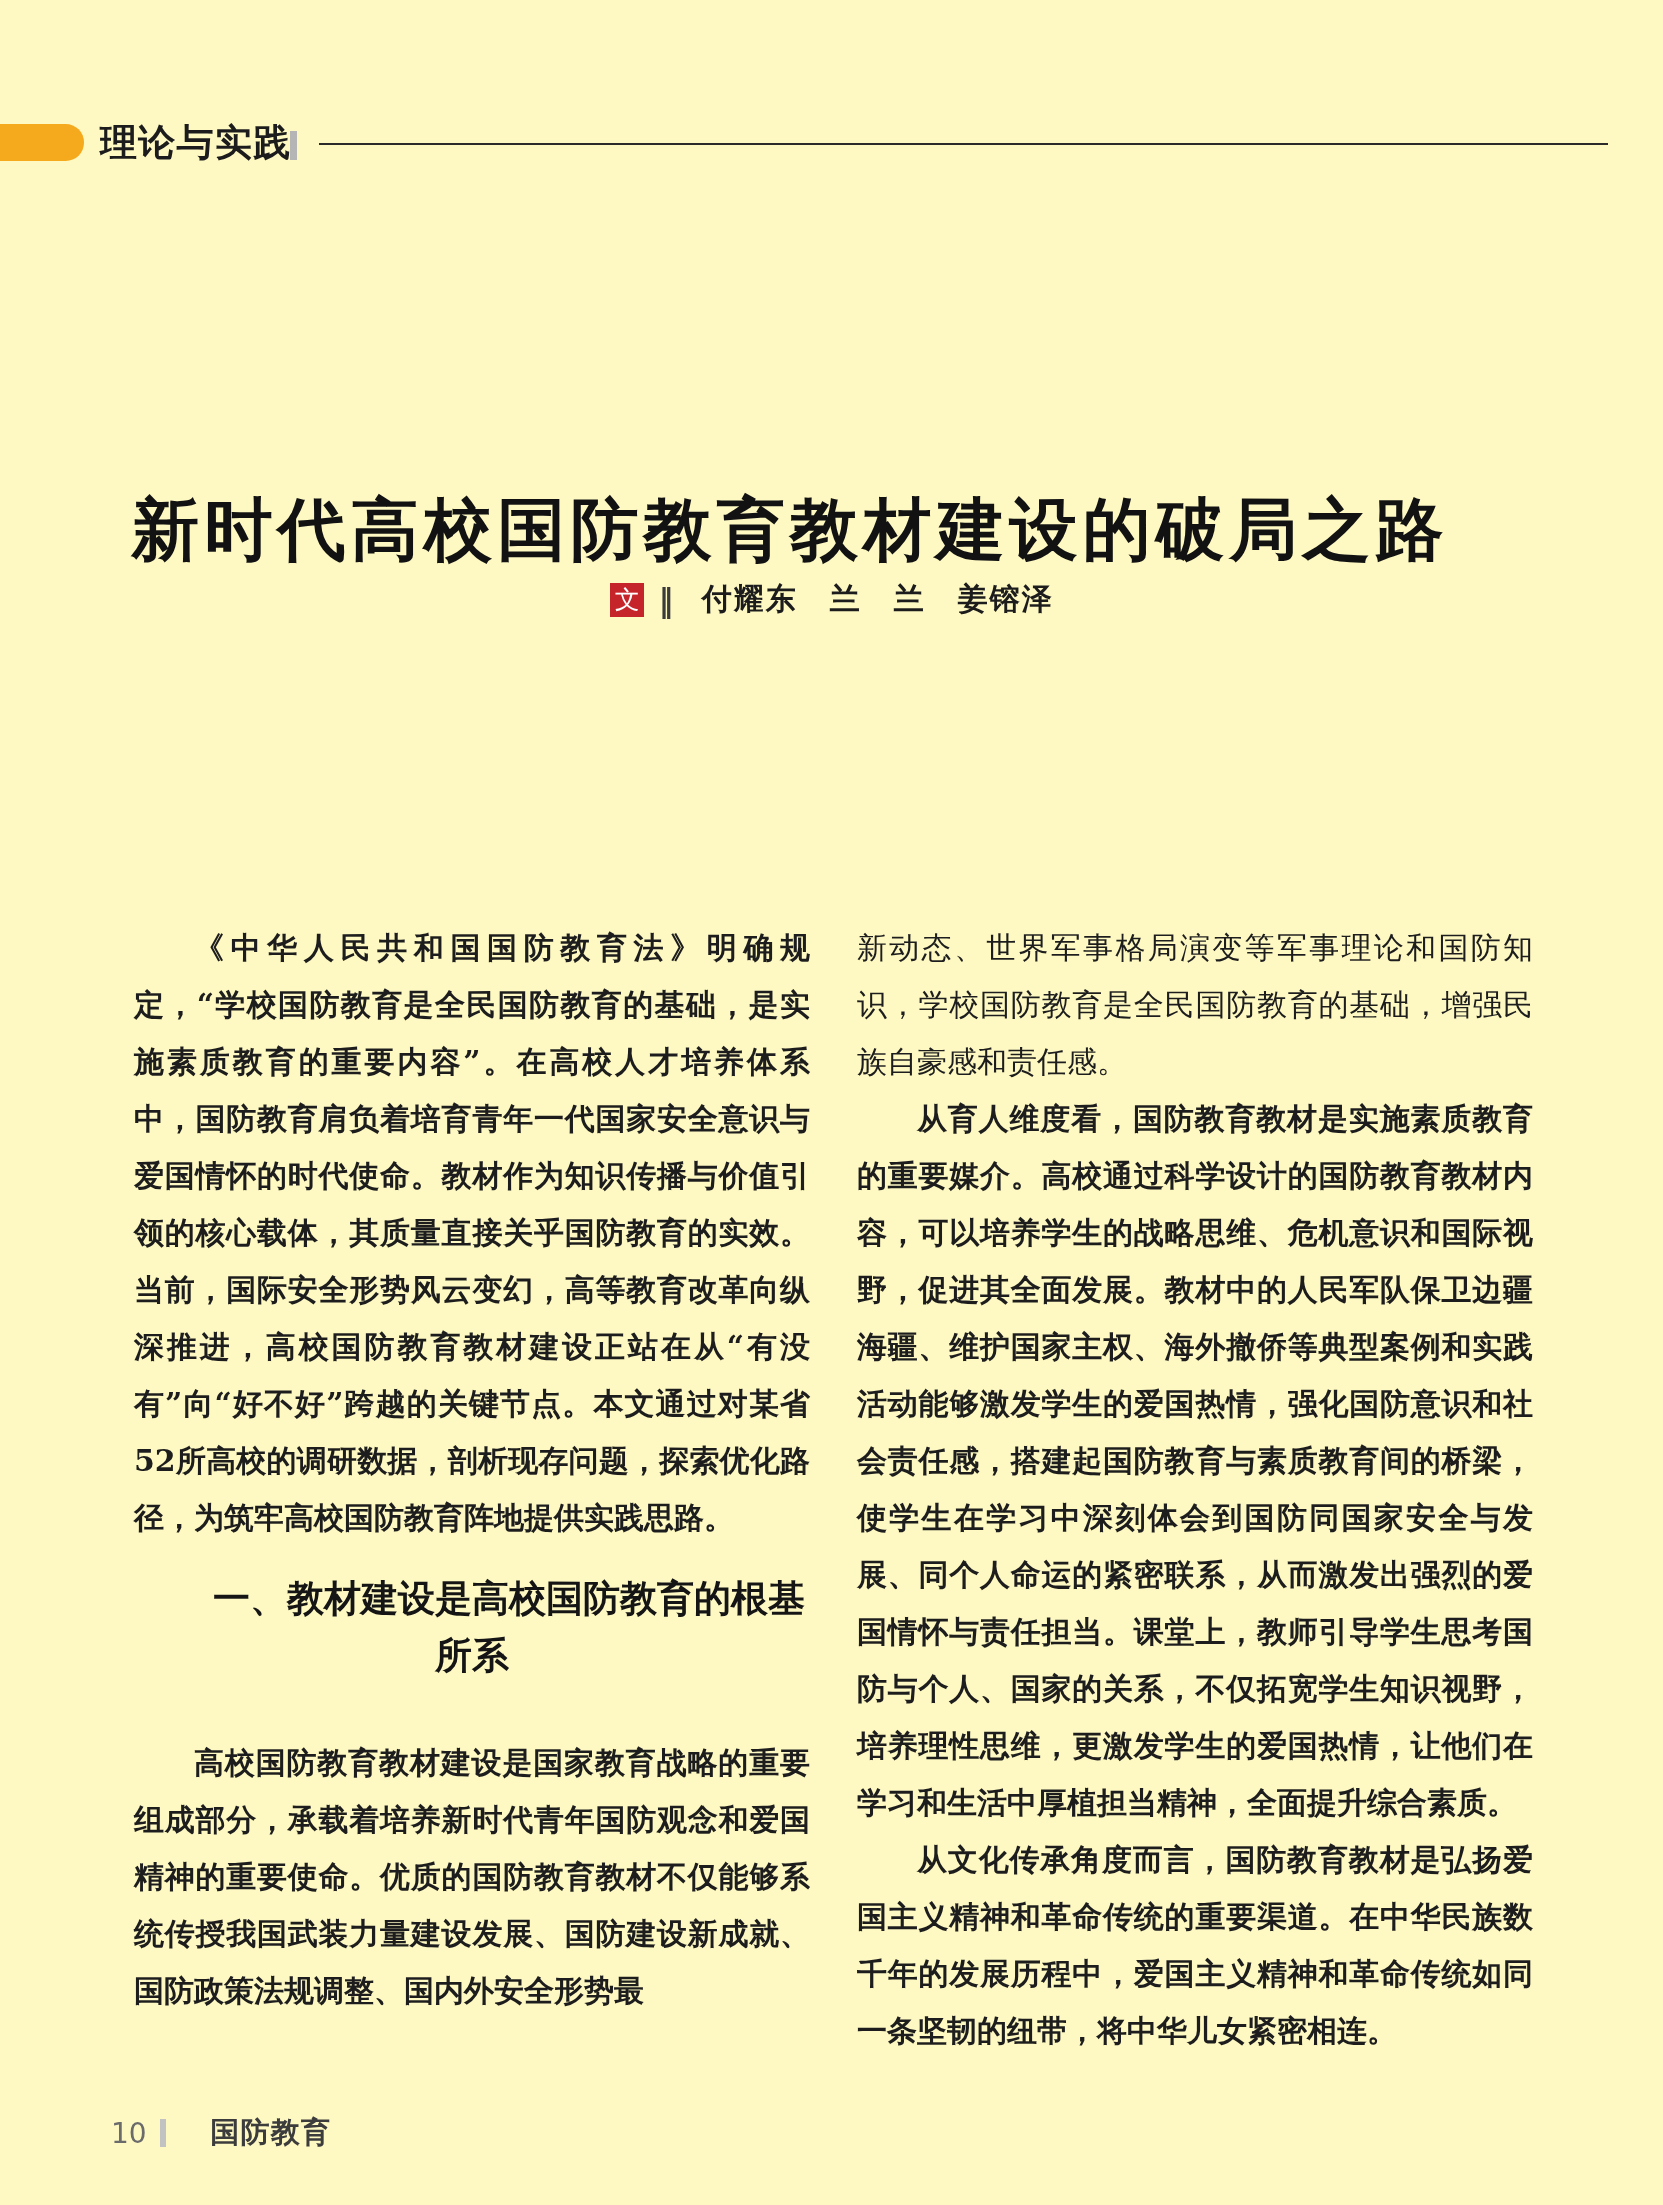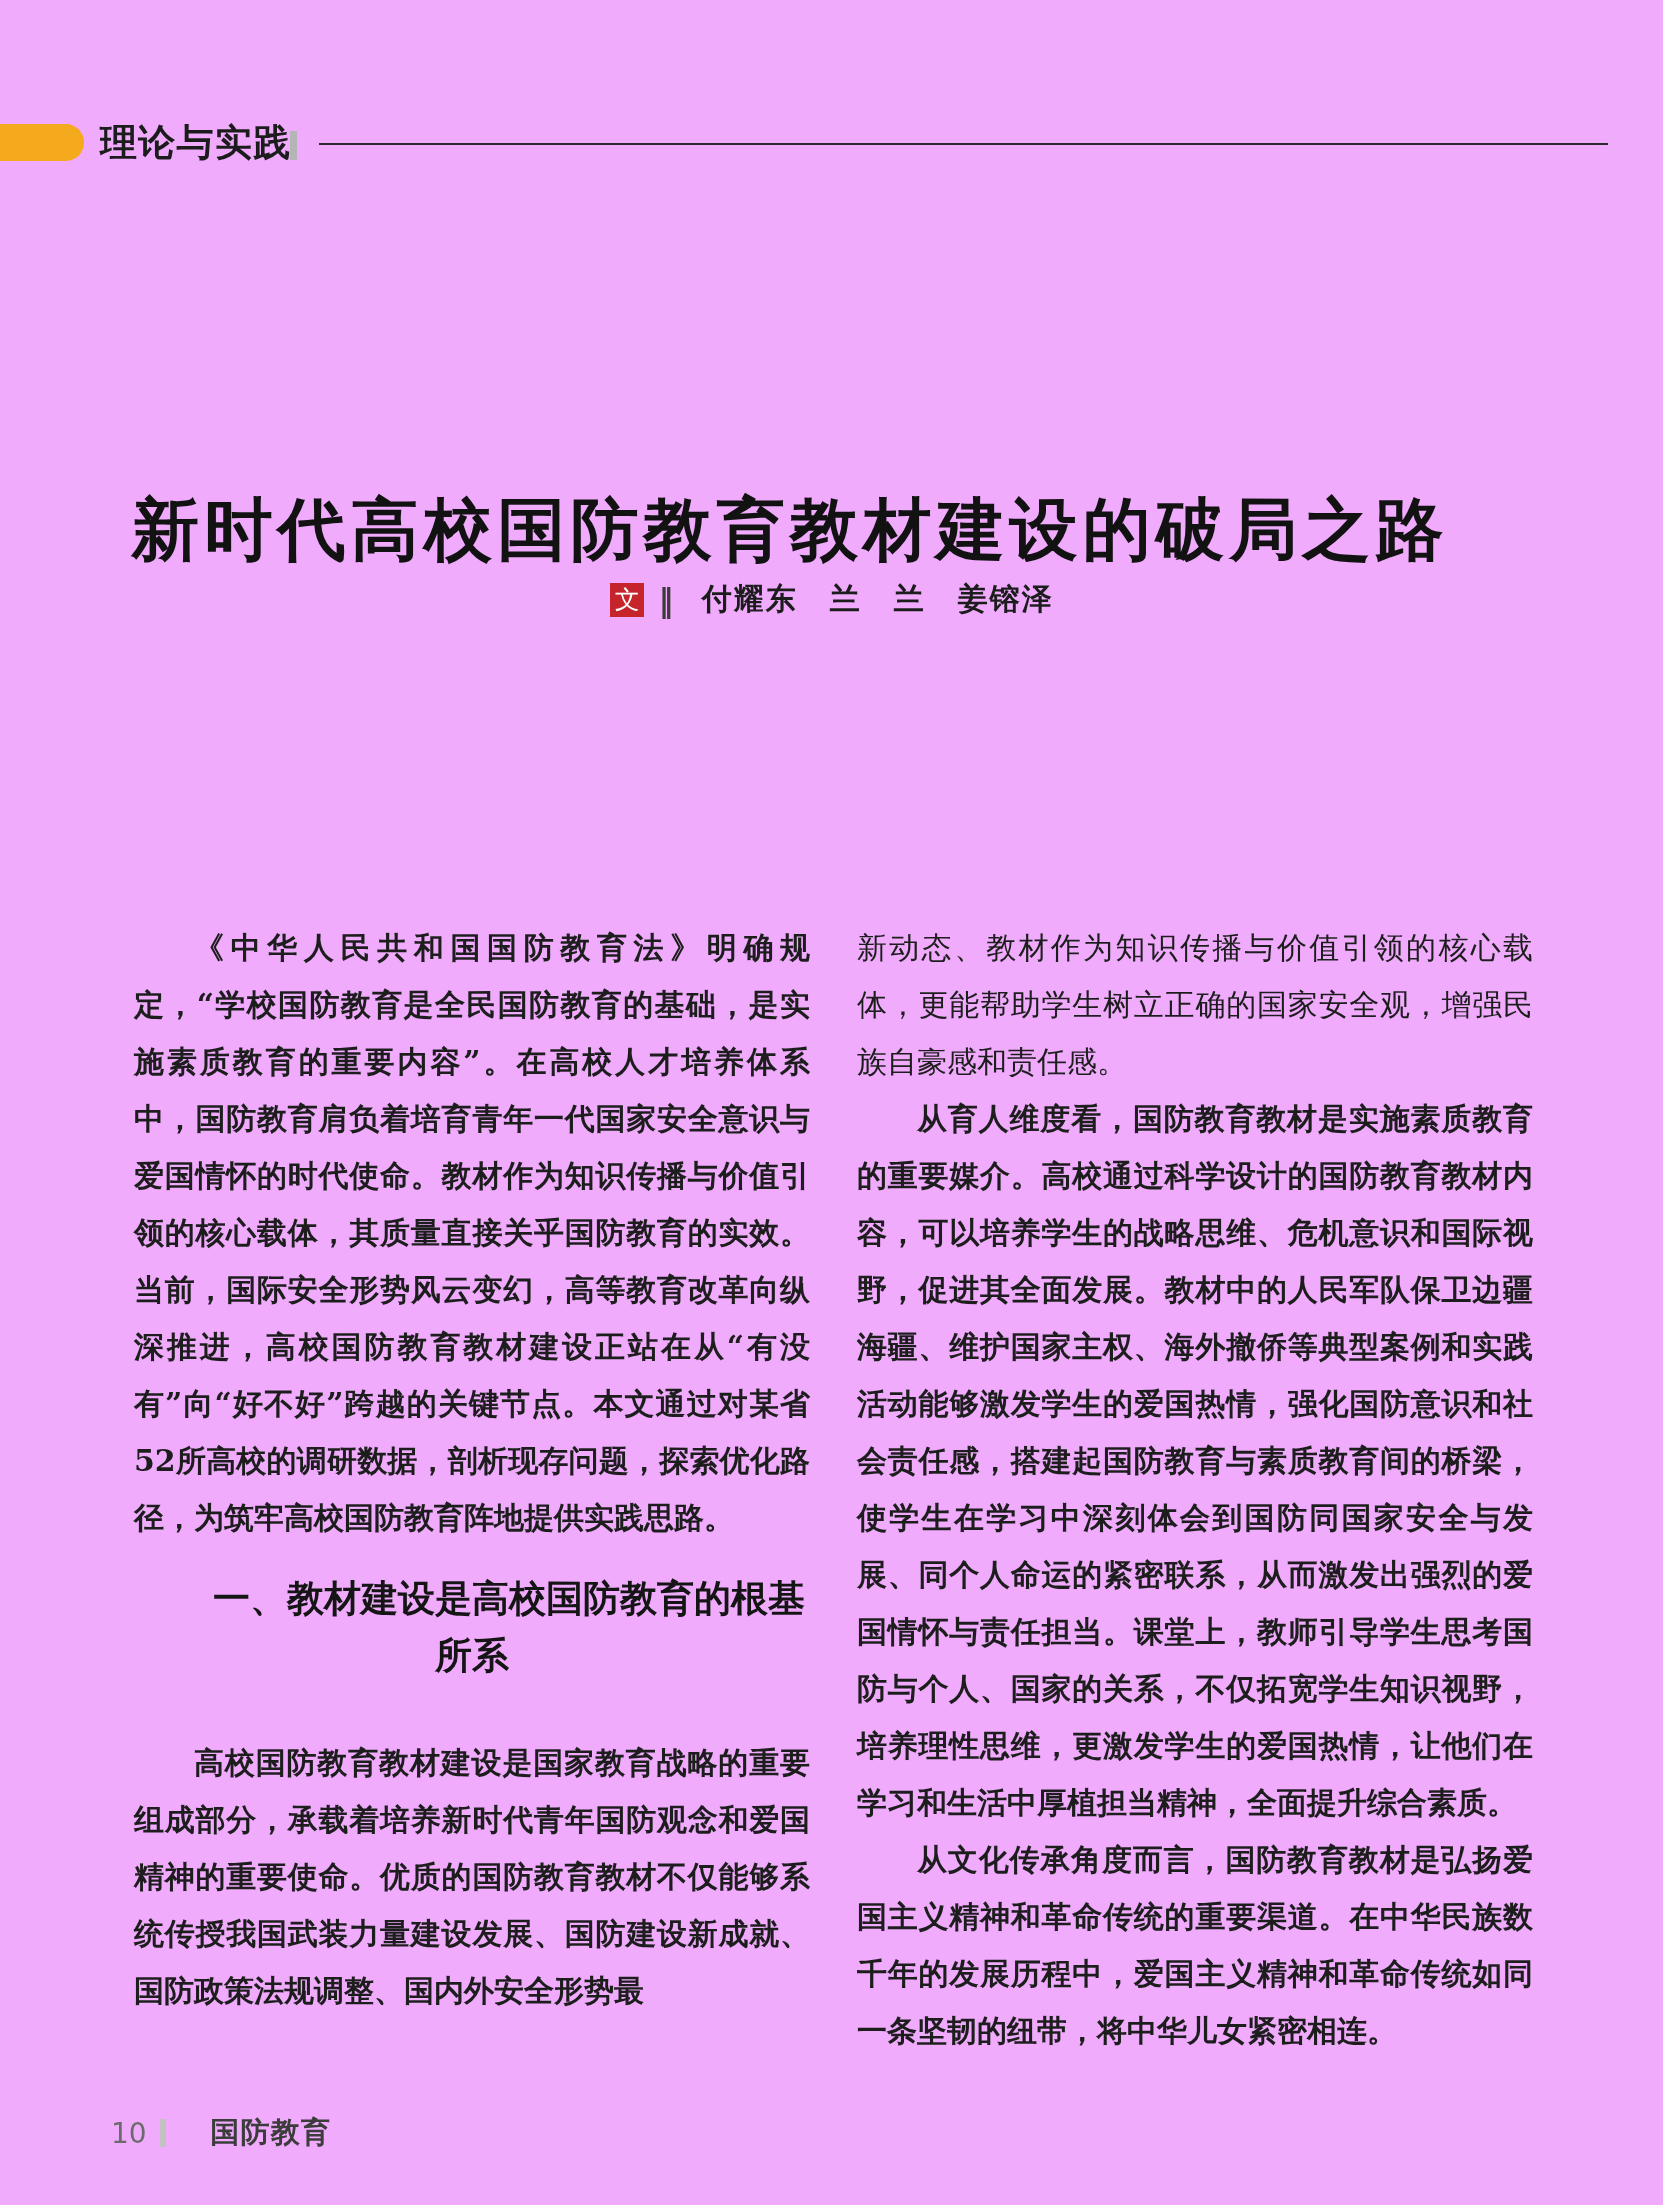--- a/index.html
+++ b/index.html
@@ -1,21 +1,21 @@
 <!DOCTYPE html>
 <html style="font-size:10.5px"><head>
 <meta charset="utf-8">
 <style>
   html,body{margin:0;padding:0;}
   body{background:#e8e8e8;}
   .page{
     position:relative;
     width:1664px;
     height:2205px;
-    background:#f0abfc;
+    background:#fef9c3;
     overflow:hidden;
     font-family:"DejaVu Serif","Liberation Serif",serif;
     color:#1f1f1f;
   }
 
   
   .accent-pill{
     position:absolute;
     left:0; top:190;
     left:0px; top:124px;
@@ -166,21 +166,21 @@
     <span class="byline-authors">付耀东　兰　兰　姜镕泽</span>
   </div>
 
   <div class="col col-left">
     <p class="indent">《中华人民共和国国防教育法》明确规定，“学校国防教育是全民国防教育的基础，是实施素质教育的重要内容”。在高校人才培养体系中，国防教育肩负着培育青年一代国家安全意识与爱国情怀的时代使命。教材作为知识传播与价值引领的核心载体，其质量直接关乎国防教育的实效。当前，国际安全形势风云变幻，高等教育改革向纵深推进，高校国防教育教材建设正站在从“有没有”向“好不好”跨越的关键节点。本文通过对某省52所高校的调研数据，剖析现存问题，探索优化路径，为筑牢高校国防教育阵地提供实践思路。</p>
     <p class="section-heading">一、教材建设是高校国防教育的根基所系</p>
     <p class="indent">高校国防教育教材建设是国家教育战略的重要组成部分，承载着培养新时代青年国防观念和爱国精神的重要使命。优质的国防教育教材不仅能够系统传授我国武装力量建设发展、国防建设新成就、国防政策法规调整、国内外安全形势最</p>
   </div>
 
   <div class="col col-right">
-    <p>新动态、教材作为知识传播与价值引领的核心载体，更能帮助学生树立正确的国家安全观，增强民族自豪感和责任感。</p>
+    <p>新动态、世界军事格局演变等军事理论和国防知识，学校国防教育是全民国防教育的基础，增强民族自豪感和责任感。</p>
     <p class="indent">从育人维度看，国防教育教材是实施素质教育的重要媒介。高校通过科学设计的国防教育教材内容，可以培养学生的战略思维、危机意识和国际视野，促进其全面发展。教材中的人民军队保卫边疆海疆、维护国家主权、海外撤侨等典型案例和实践活动能够激发学生的爱国热情，强化国防意识和社会责任感，搭建起国防教育与素质教育间的桥梁，使学生在学习中深刻体会到国防同国家安全与发展、同个人命运的紧密联系，从而激发出强烈的爱国情怀与责任担当。课堂上，教师引导学生思考国防与个人、国家的关系，不仅拓宽学生知识视野，培养理性思维，更激发学生的爱国热情，让他们在学习和生活中厚植担当精神，全面提升综合素质。</p>
     <p class="indent">从文化传承角度而言，国防教育教材是弘扬爱国主义精神和革命传统的重要渠道。在中华民族数千年的发展历程中，爱国主义精神和革命传统如同一条坚韧的纽带，将中华儿女紧密相连。</p>
   </div>
 
   <div class="footer">
     <span class="page-number">10</span>
     <span class="footer-tick"></span>
     <span class="journal-name">国防教育</span>
   </div>
 

